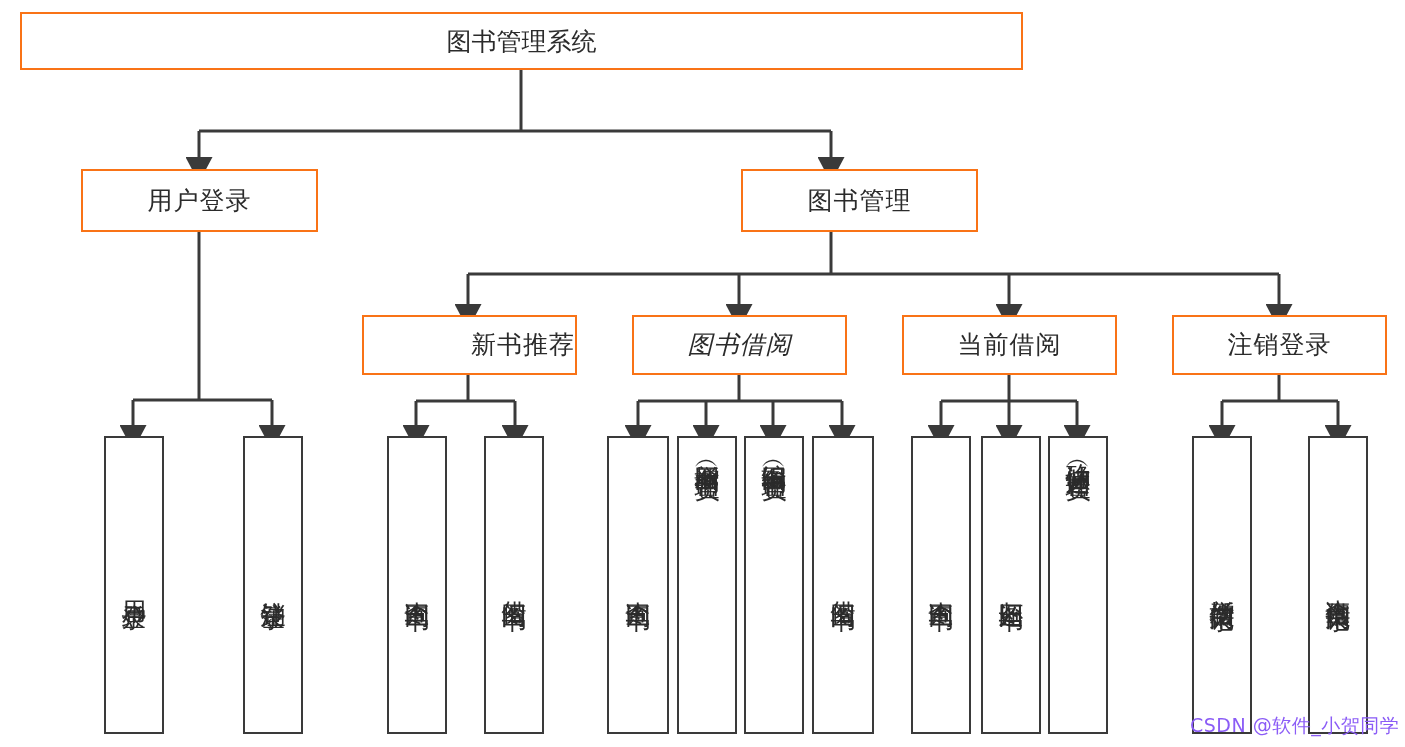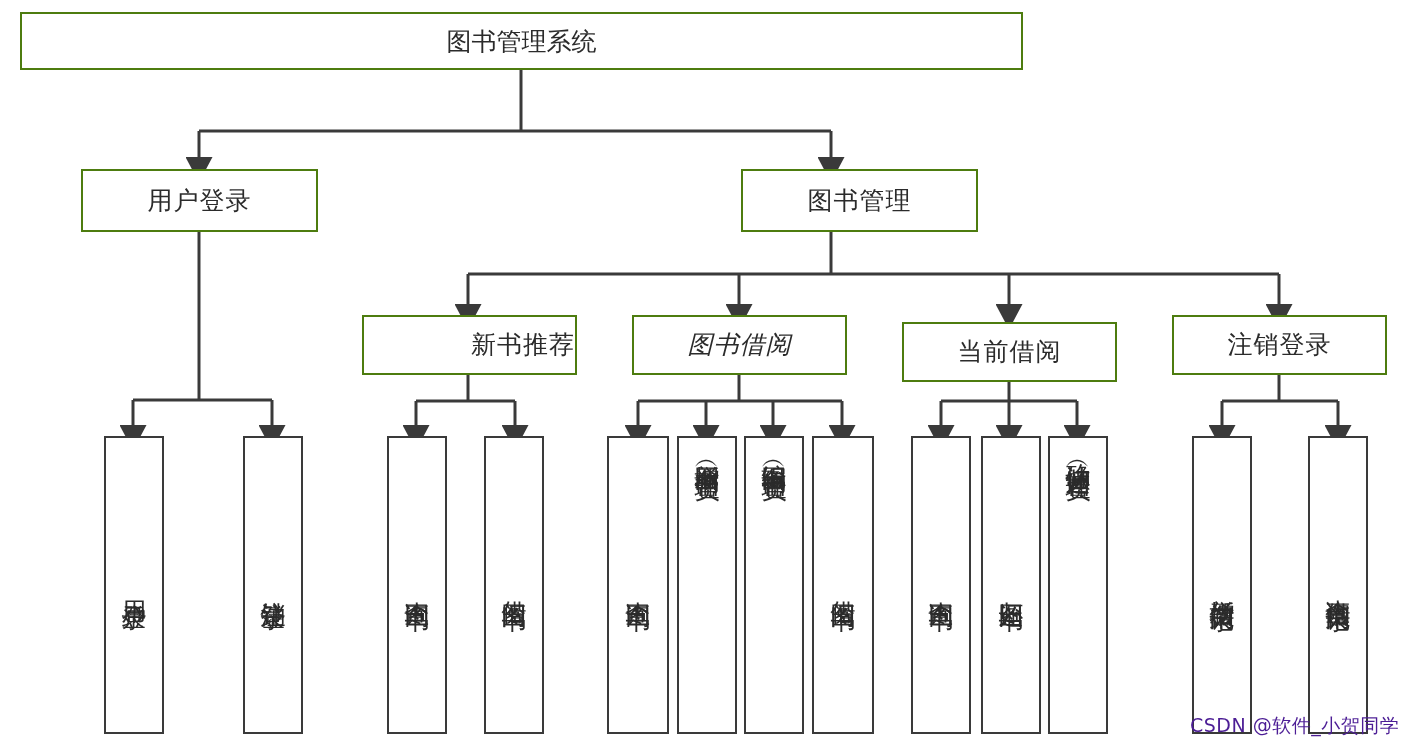--- a/index.html
+++ b/index.html
@@ -23,21 +23,21 @@
     left: 0;
     top: 0;
     width: 1405px;
     height: 747px;
     pointer-events: none;
   }
   .node {
     position: absolute;
     box-sizing: border-box;
     background: #ffffff;
-    border: 2px solid #4d7c0f;
+    border: 2px solid #f97316;
     display: flex;
     align-items: center;
     justify-content: center;
     color: #2b2b2b;
   }
   .node.horiz {
     font-size: 25px;
     letter-spacing: 1px;
     line-height: 1.1;
   }
@@ -62,21 +62,21 @@
     white-space: nowrap;
     color: #2b2b2b;
   }
   .leaf.align-middle { align-items: center; }
   .leaf.align-top { align-items: flex-start; }
   .leaf.align-top .vtext { padding-top: 6px; }
 
   .watermark {
     position: absolute;
     font-size: 19px;
-    color: #4c1d95;
+    color: #8b5cf6;
     white-space: nowrap;
     letter-spacing: 0.5px;
     text-align: center;
   }
 </style>
 </head>
 <body>
 
 <div id="canvas">
 
@@ -143,21 +143,21 @@
   </div>
 
   <div class="node horiz" style="left:362px; top:315px; width:215px; height:60px;justify-content:flex-end;">
     <span>新书推荐</span>
   </div>
 
   <div class="node horiz" style="left:632px; top:315px; width:215px; height:60px;font-style:italic;">
     <span>图书借阅</span>
   </div>
 
-  <div class="node horiz" style="left:902px; top:322px; width:215px; height:60px;">
+  <div class="node horiz" style="left:902px; top:315px; width:215px; height:60px;">
     <span>当前借阅</span>
   </div>
 
   <div class="node horiz" style="left:1172px; top:315px; width:215px; height:60px;">
     <span>注销登录</span>
   </div>
 
   <div class="leaf align-middle" style="left:104px; top:436px; width:60px; height:298px;">
     <span class="vtext">用户登录</span>
   </div>

